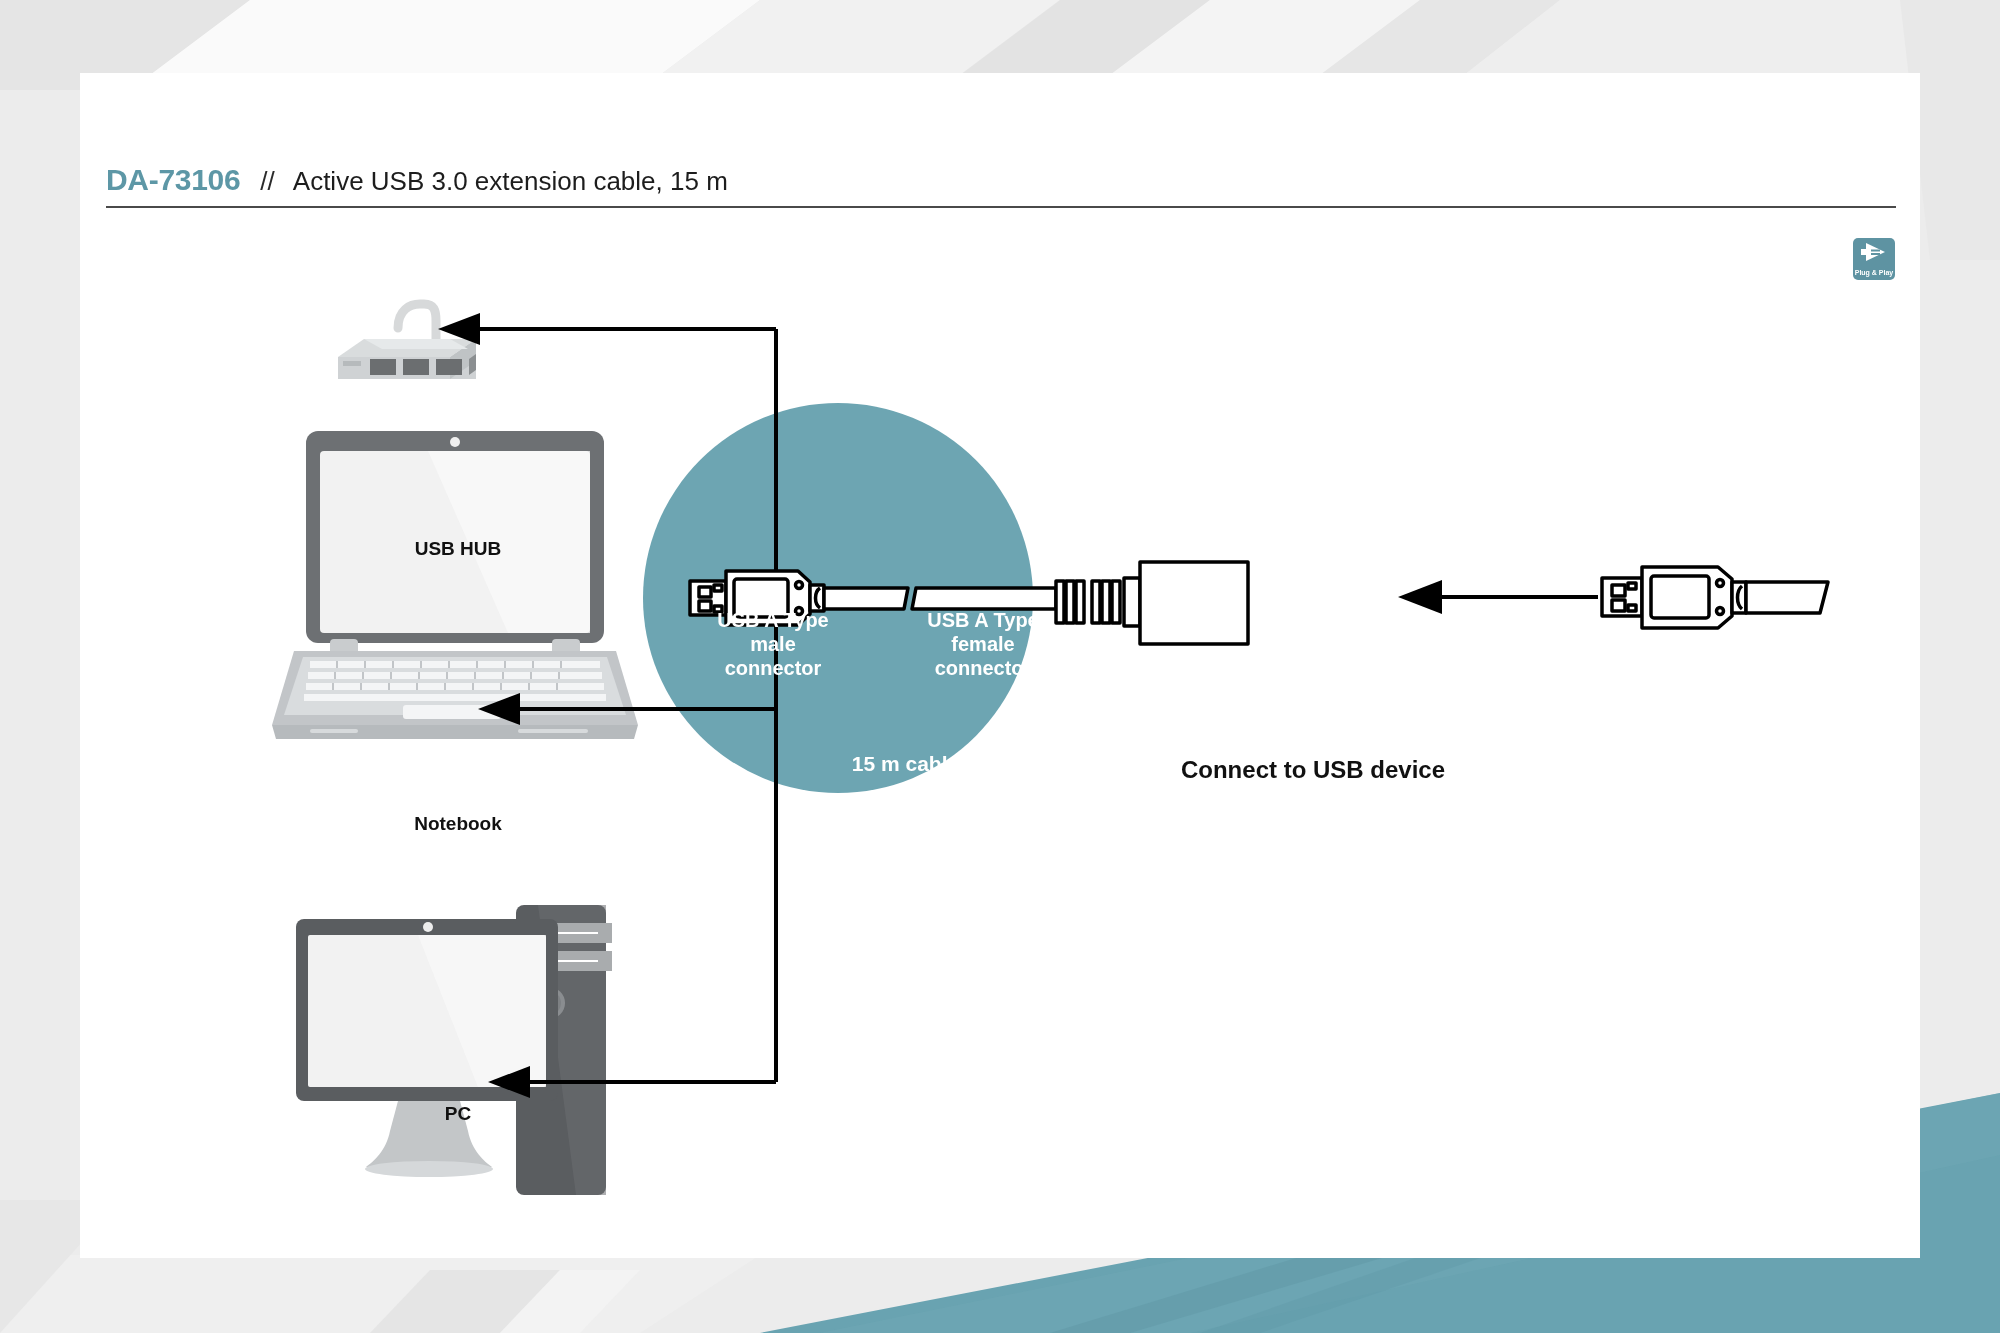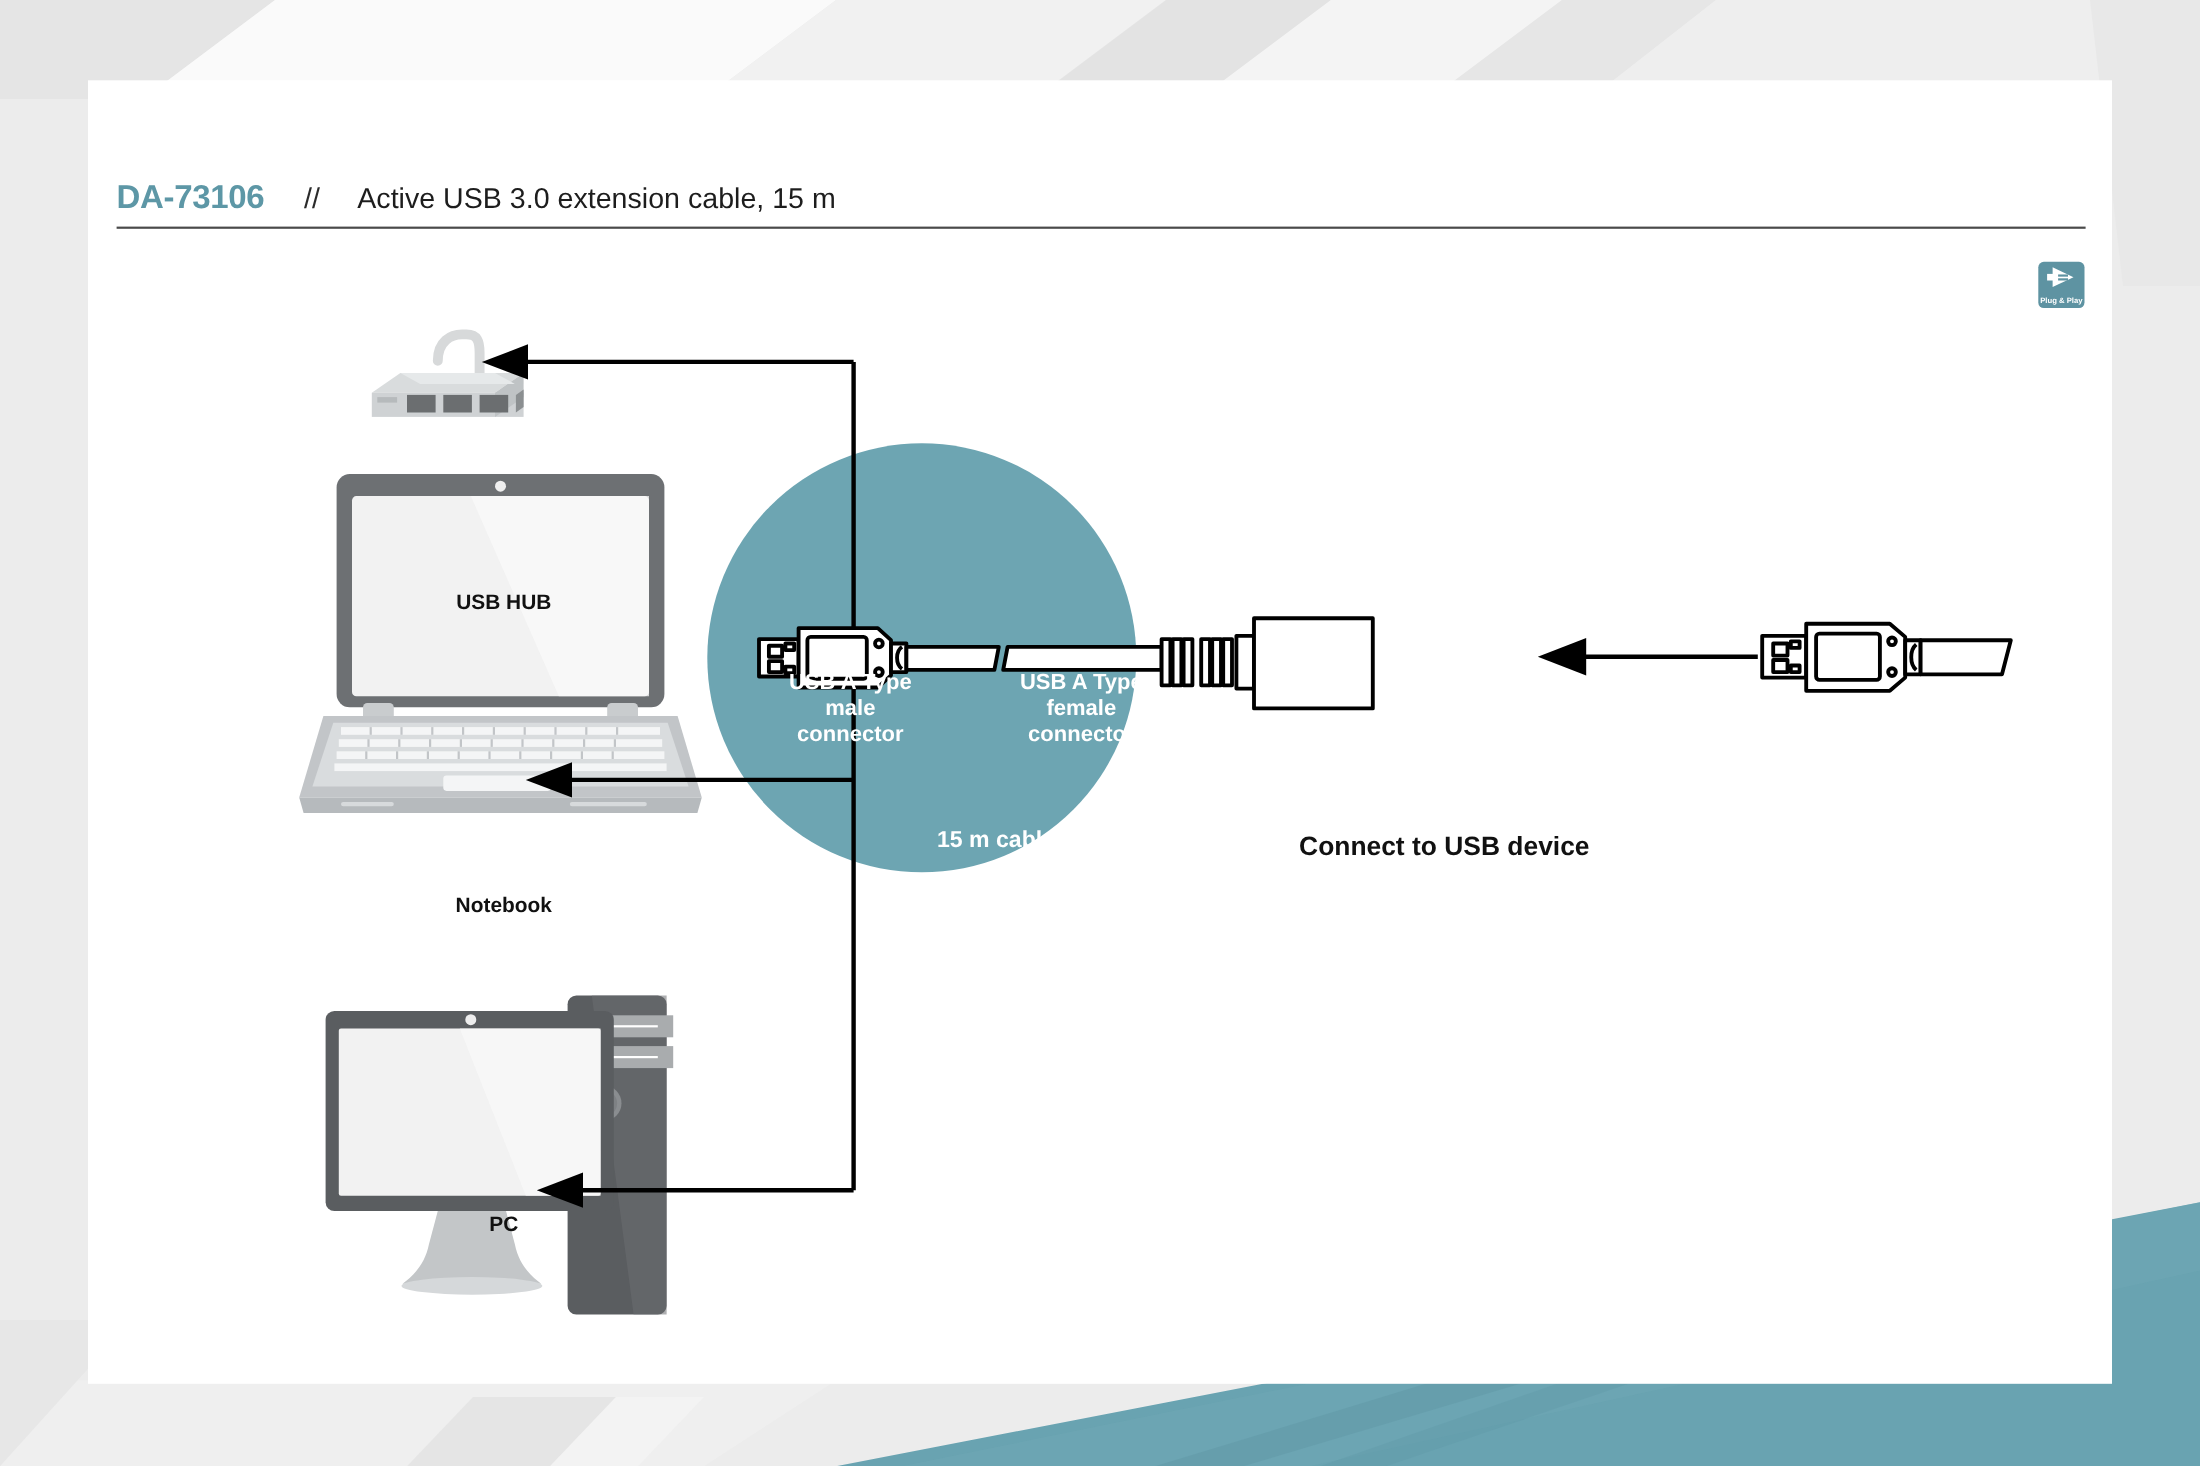--- a/index.html
+++ b/index.html
@@ -18,21 +18,21 @@
     position:absolute;left:80px;top:73px;width:1840px;height:1185px;
     background:#ffffff;
   }
 
   
   .logo{
     position:absolute;right:30px;top:32px;width:208px;height:56px;
   }
   .title-row{
     position:absolute;left:26px;top:90px;width:1790px;
-    display:flex;align-items:center;gap:16px;
+    display:flex;align-items:flex-end;
   }
   .title-code{
     font-size:30px;font-weight:bold;color:#5d97a6;letter-spacing:-0.3px;
     white-space:nowrap;
   }
   .title-sep{
     font-size:26px;color:#2b2b2b;margin-left:20px;margin-right:18px;font-weight:400;
     white-space:nowrap;
   }
   .title-text{

